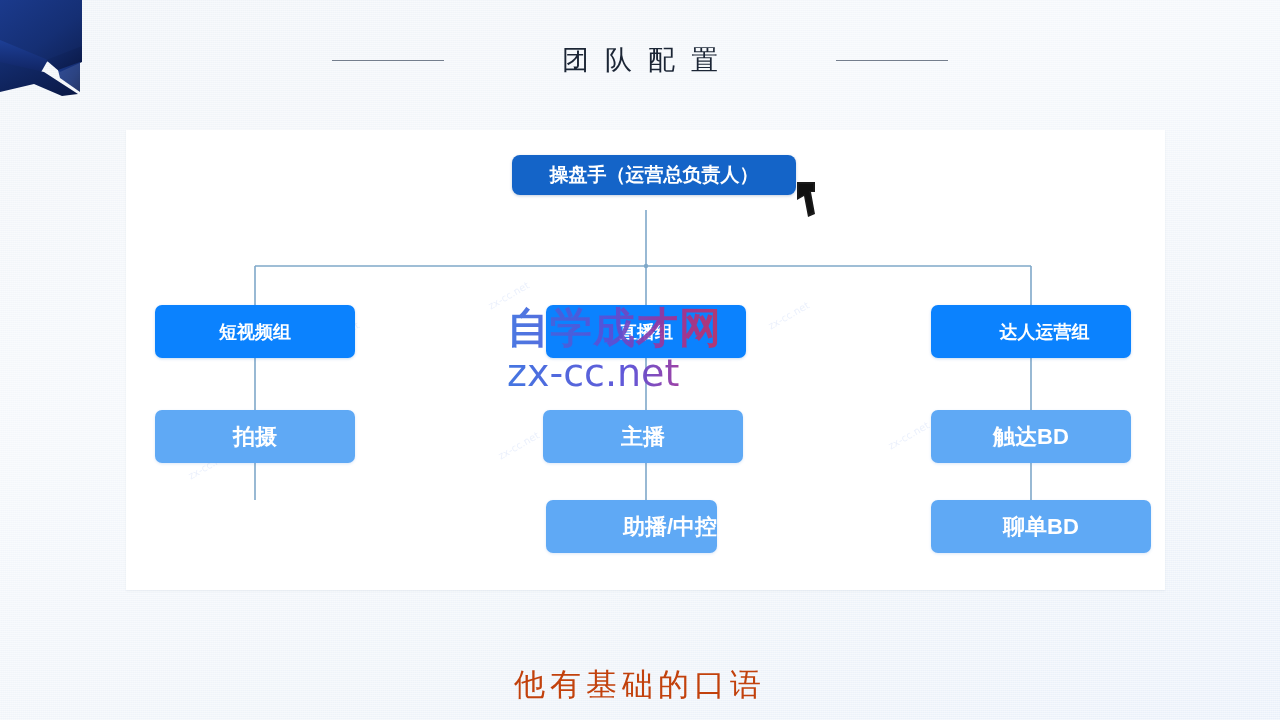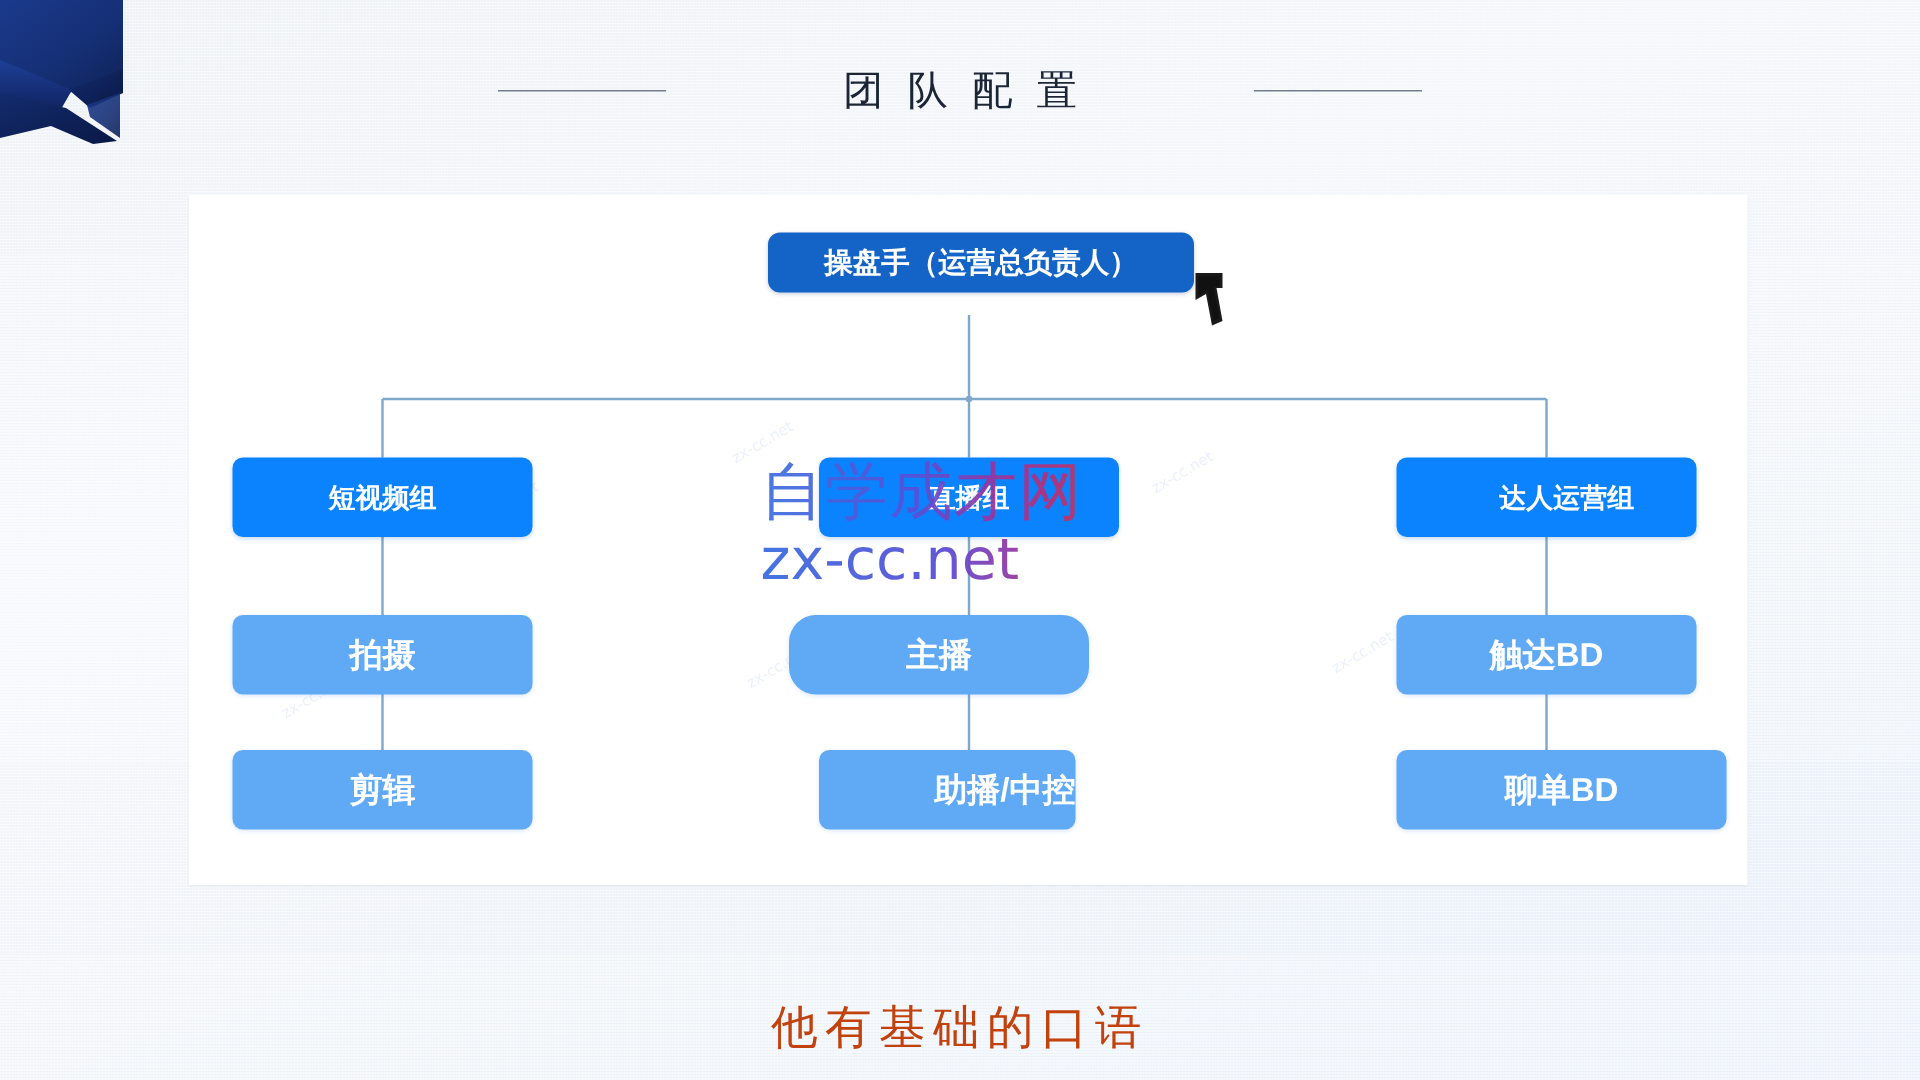--- a/index.html
+++ b/index.html
@@ -87,21 +87,21 @@
   .cursor{ position:absolute; left:795px; top:180px; width:26px; height:40px; }
 
   
   .watermark{
     position:absolute; left:507px; top:305px;
     width:270px; height:110px;
     pointer-events:none;
   }
   .wm-cn{
     font-family:"DejaVu Sans", sans-serif;
-    font-size:42px; font-weight:normal; letter-spacing:1px;
+    font-size:42px; font-weight:bold; letter-spacing:1px;
     line-height:46px;
     background:linear-gradient(90deg,#3b6fe0 0%,#5b4fd6 38%,#a8308f 62%,#e0342e 100%);
     -webkit-background-clip:text; background-clip:text;
     color:transparent;
     opacity:.92;
   }
   .wm-url{
     font-family:"DejaVu Sans", sans-serif;
     font-size:38px; letter-spacing:0px; line-height:44px;
     background:linear-gradient(90deg,#3b6fe0 0%,#5b4fd6 45%,#b3308b 72%,#e0342e 100%);
@@ -197,28 +197,25 @@
     <div class="node root" style="left:386px; top:25px; width:284px; height:40px;">
       <span>操盘手（运营总负责人）</span>
     </div>
 
     <div class="node group" style="left:29px; top:175px; width:200px; height:53px;">
       <span>短视频组</span>
     </div>
     <div class="node leaf" style="left:29px; top:280px; width:200px; height:53px;">
       <span>拍摄</span>
     </div>
-    <div class="node leaf" style="left:29px; top:370px; width:200px; height:53px;">
-      <span>剪辑</span>
-    </div>
 
     <div class="node group" style="left:420px; top:175px; width:200px; height:53px;">
       <span>直播组</span>
     </div>
-    <div class="node leaf" style="left:400px; top:280px; width:200px; height:53px;border-radius:18px;">
+    <div class="node leaf" style="left:417px; top:280px; width:200px; height:53px;">
       <span>主播</span>
     </div>
     <div class="node leaf" style="left:420px; top:370px; width:171px; height:53px;justify-content:flex-end;">
       <span>助播/中控</span>
     </div>
 
     <div class="node group" style="left:805px; top:175px; width:200px; height:53px;padding-left:27px;">
       <span>达人运营组</span>
     </div>
     <div class="node leaf" style="left:805px; top:280px; width:200px; height:53px;">

